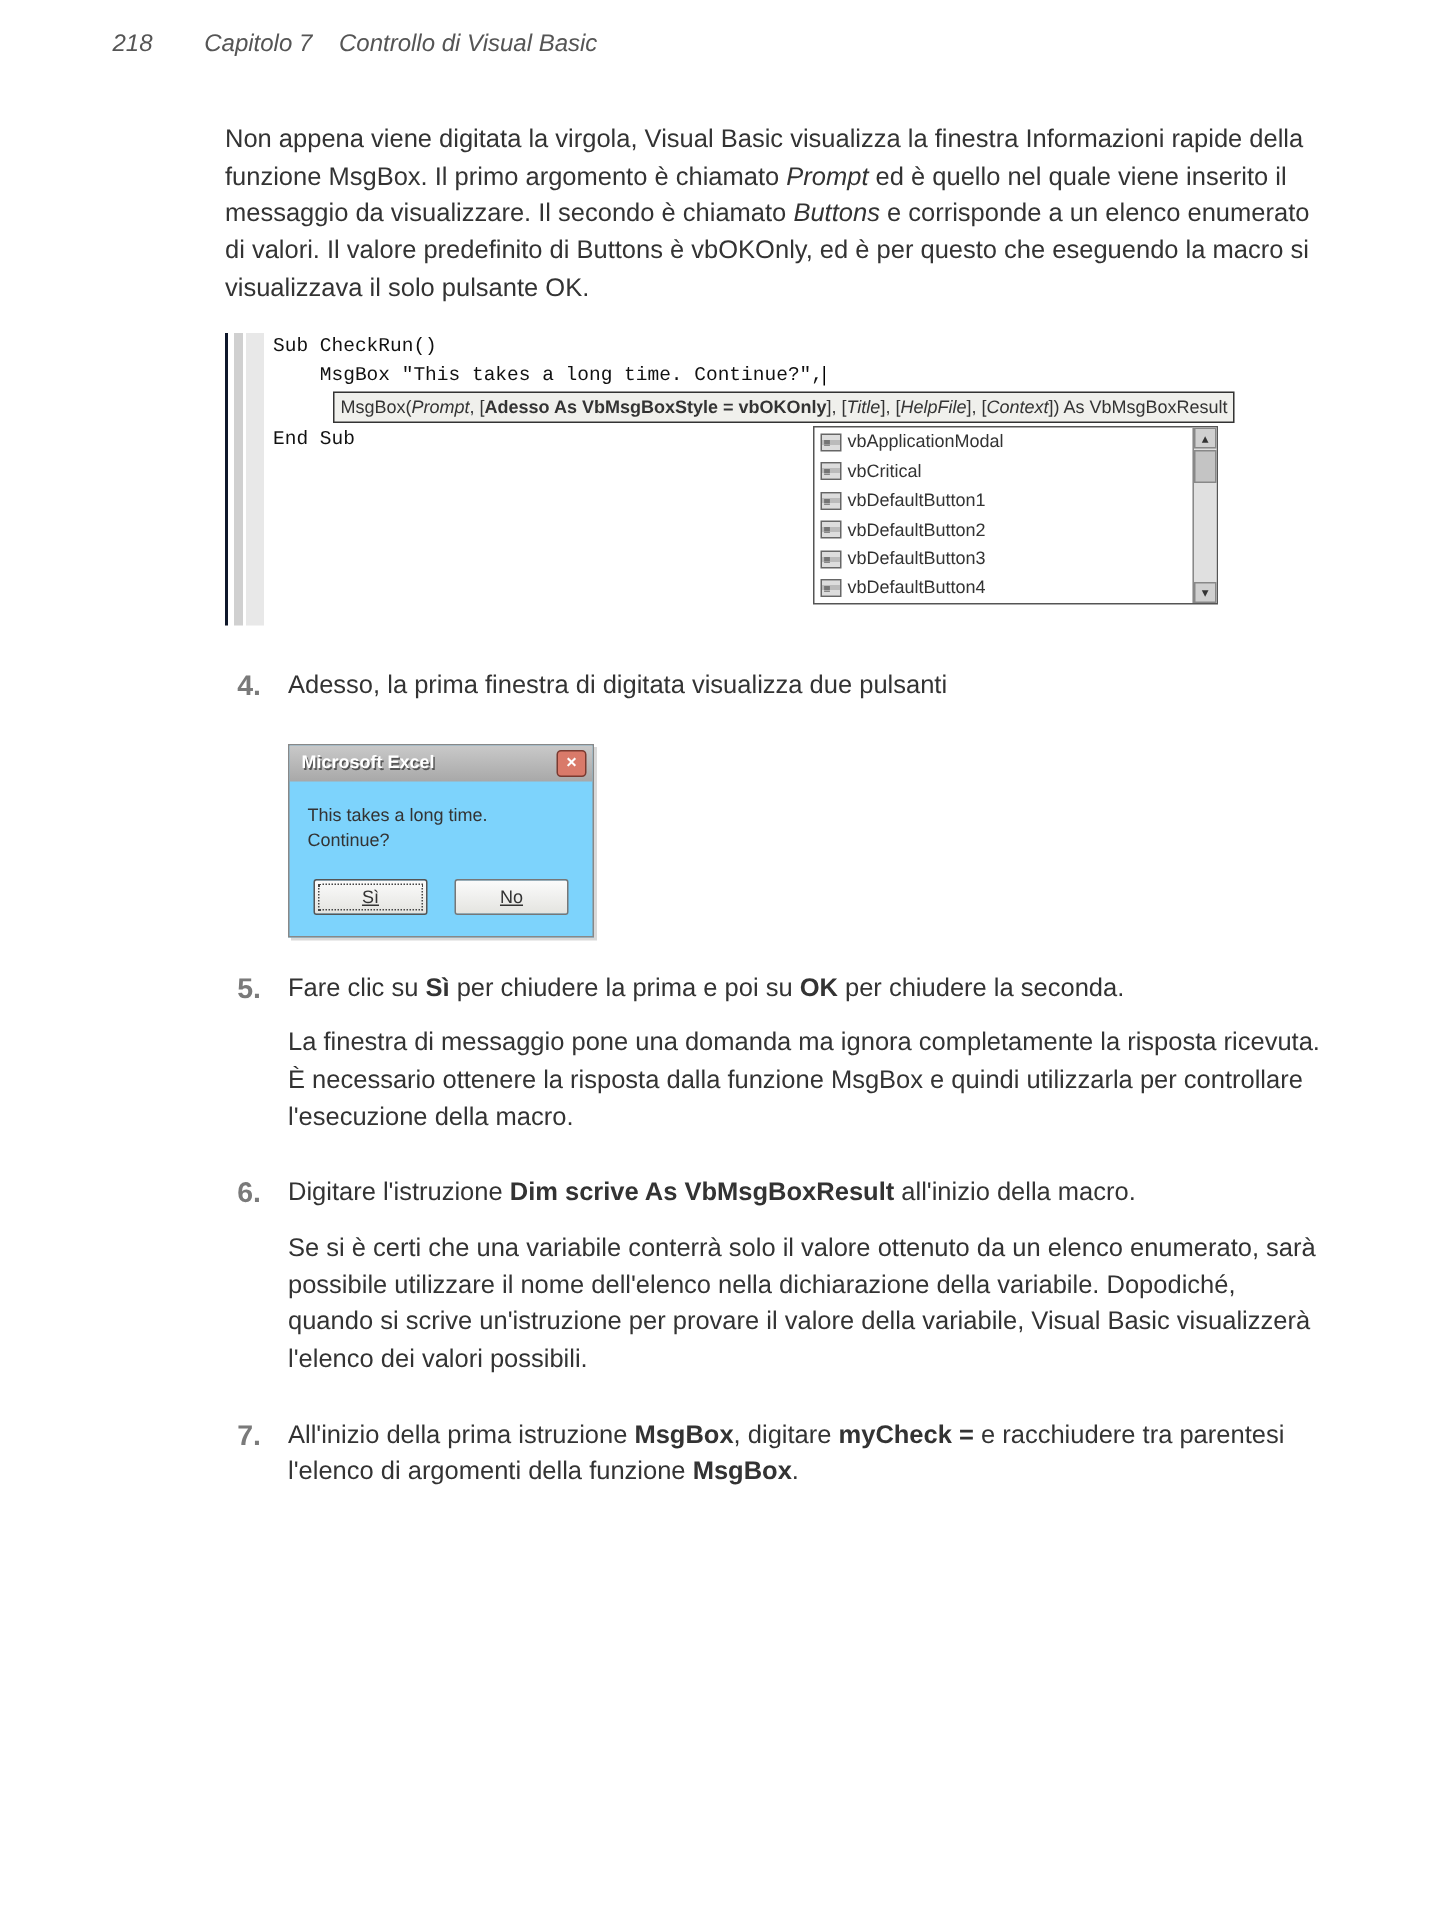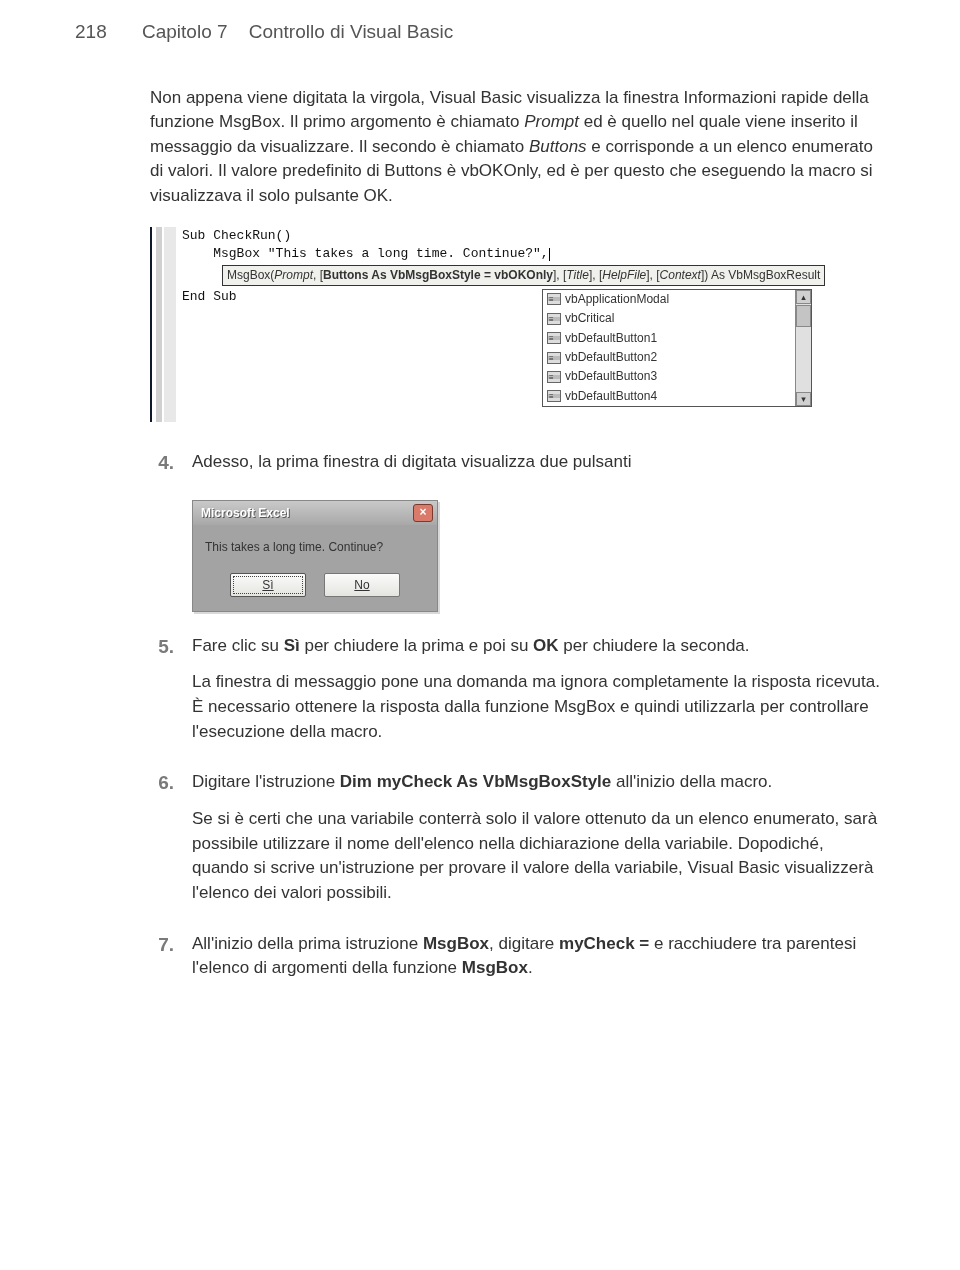--- a/index.html
+++ b/index.html
@@ -7,22 +7,23 @@
     font-family: "Segoe UI", Tahoma, Arial, sans-serif;
     background: #fff;
     width: 960px;
     height: 1270px;
     color: #333;
     font-size: 17px;
     line-height: 1.45;
   }
   .page-header {
     padding: 18px 0 0 75px;
-    font-size: 19px;
+    font-size: 16px;
     color: #555;
+    font-style: italic;
   }
   .page-header .page-no { margin-right: 30px; font-weight: 400; }
   .content {
     padding: 40px 80px 30px 150px;
   }
   .para { margin-bottom: 18px; }
   .italic { font-style: italic; }
 
   
   .code-figure {
@@ -119,23 +120,23 @@
     flex-shrink: 0;
     line-height: 1.35;
   }
   .num-item .body { flex: 1; }
   .num-item .body p { margin-bottom: 12px; }
   .kw-sans { font-weight: bold; }
 
   
   .dialog-figure {
     margin: 4px 0 22px 42px;
-    width: 246px;
+    width: 204px;
     border: 1px solid #888;
-    background: #a3a3a3;
+    background: #7dd3fc;
     font-family: Tahoma, Arial, sans-serif;
     font-size: 12px;
     box-shadow: 2px 2px 0 rgba(0,0,0,.15);
   }
   .dialog-titlebar {
     display: flex;
     align-items: center;
     background: linear-gradient(to bottom, #c9c9c9, #a8a8a8);
     color: #fff;
     font-weight: bold;
@@ -192,21 +193,21 @@
     <span>Non appena viene digitata la virgola, Visual Basic visualizza la finestra Informazioni rapide della funzione MsgBox. Il primo argomento è chiamato </span><span class="italic">Prompt</span><span> ed è quello nel quale viene inserito il messaggio da visualizzare. Il secondo è chiamato </span><span class="italic">Buttons</span><span> e corrisponde a un elenco enumerato di valori. Il valore predefinito di Buttons è vbOKOnly, ed è per questo che eseguendo la macro si visualizzava il solo pulsante OK.</span>
   </p>
 
   <div class="code-figure">
     <div class="bar2"></div>
     <div class="bar3"></div>
     <div class="code-area">
       <div class="code-line">Sub CheckRun()</div>
       <div><span class="code-line">    MsgBox "This takes a long time. Continue?",</span><span class="cursor"></span></div>
       <div class="tooltip-row">
-        <span>MsgBox(</span><span class="italic">Prompt</span><span>, [</span><span class="bold">Buttons As VbMsgBoxStyle = vbOKOnly</span><span>], [</span><span class="italic">Title</span><span>], [</span><span class="italic">HelpFile</span><span>], [</span><span class="italic">Context</span><span>]) As VbMsgBoxResult</span>
+        <span>MsgBox(</span><span class="italic">Prompt</span><span>, [</span><span class="bold">Adesso As VbMsgBoxStyle = vbOKOnly</span><span>], [</span><span class="italic">Title</span><span>], [</span><span class="italic">HelpFile</span><span>], [</span><span class="italic">Context</span><span>]) As VbMsgBoxResult</span>
       </div>
       <div class="code-line">End Sub</div>
     </div>
     <div class="dropdown">
       <div class="dd-inner">
         <div class="dd-list">
           <div class="dd-item">
               <span class="icon-enum">≡</span>
               <span>vbApplicationModal</span>
             </div>
@@ -268,21 +269,21 @@
         <span>Fare clic su </span><span class="kw-sans">Sì</span><span> per chiudere la prima e poi su </span><span class="kw-sans">OK</span><span> per chiudere la seconda.</span>
       </p>
       <p>La finestra di messaggio pone una domanda ma ignora completamente la risposta ricevuta. È necessario ottenere la risposta dalla funzione MsgBox e quindi utilizzarla per controllare l'esecuzione della macro.</p>
     </div>
   </div>
 
   <div class="num-item">
     <div class="num">6.</div>
     <div class="body">
       <p>
-        <span>Digitare l'istruzione </span><span class="kw-sans">Dim myCheck As VbMsgBoxStyle</span><span> all'inizio della macro.</span>
+        <span>Digitare l'istruzione </span><span class="kw-sans">Dim scrive As VbMsgBoxResult</span><span> all'inizio della macro.</span>
       </p>
       <p>Se si è certi che una variabile conterrà solo il valore ottenuto da un elenco enumerato, sarà possibile utilizzare il nome dell'elenco nella dichiarazione della variabile. Dopodiché, quando si scrive un'istruzione per provare il valore della variabile, Visual Basic visualizzerà l'elenco dei valori possibili.</p>
     </div>
   </div>
 
   <div class="num-item">
     <div class="num">7.</div>
     <div class="body">
       <p>
         <span>All'inizio della prima istruzione </span><span class="kw-sans">MsgBox</span><span>, digitare </span><span class="kw-sans">myCheck =</span><span> e racchiudere tra parentesi l'elenco di argomenti della funzione </span><span class="kw-sans">MsgBox</span><span>.</span>

